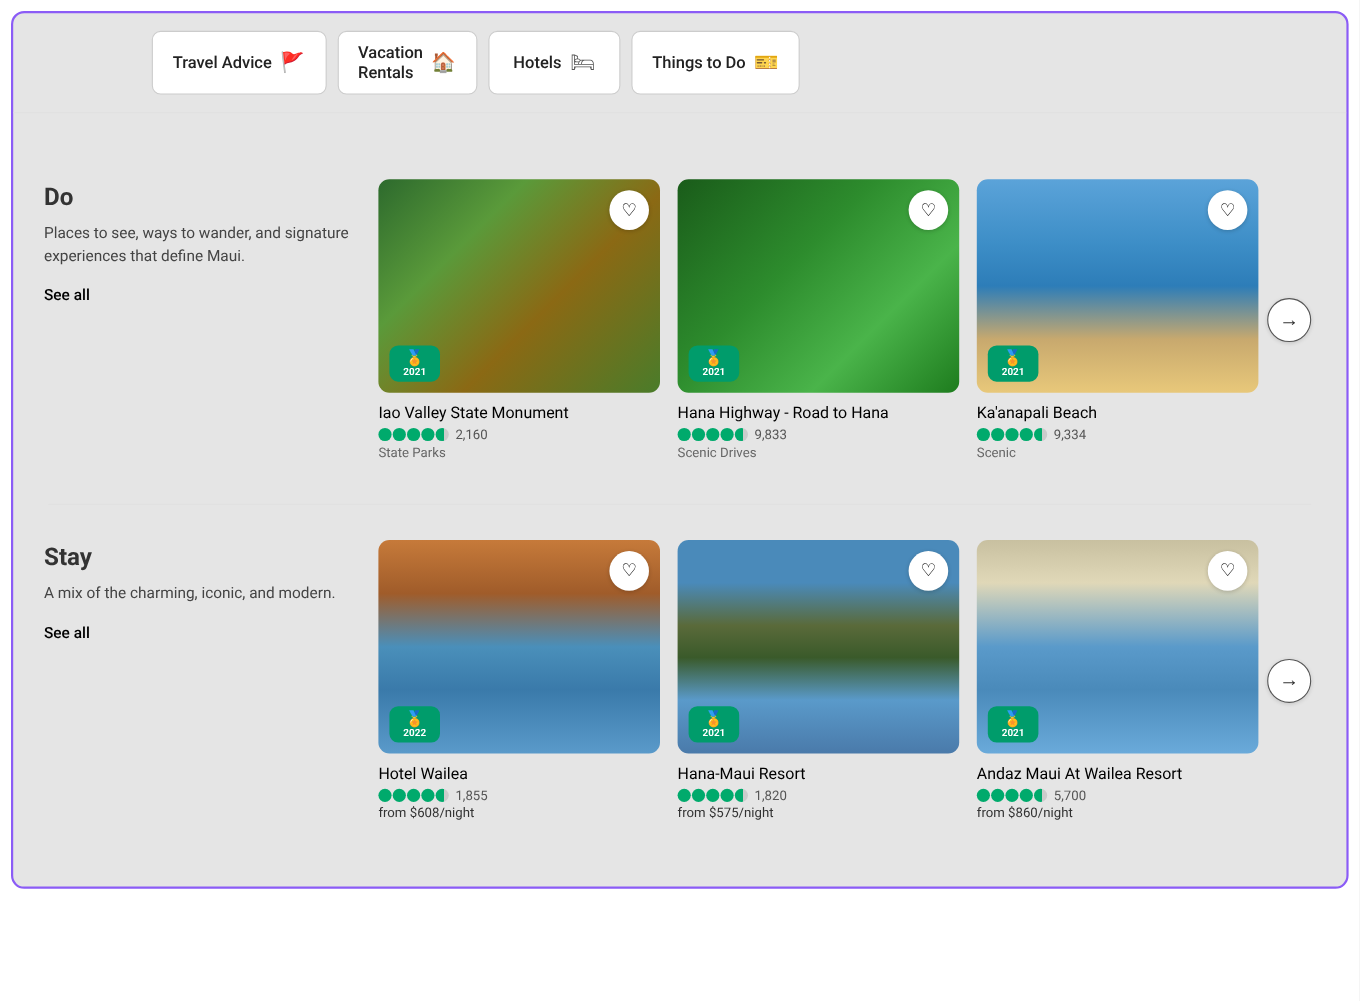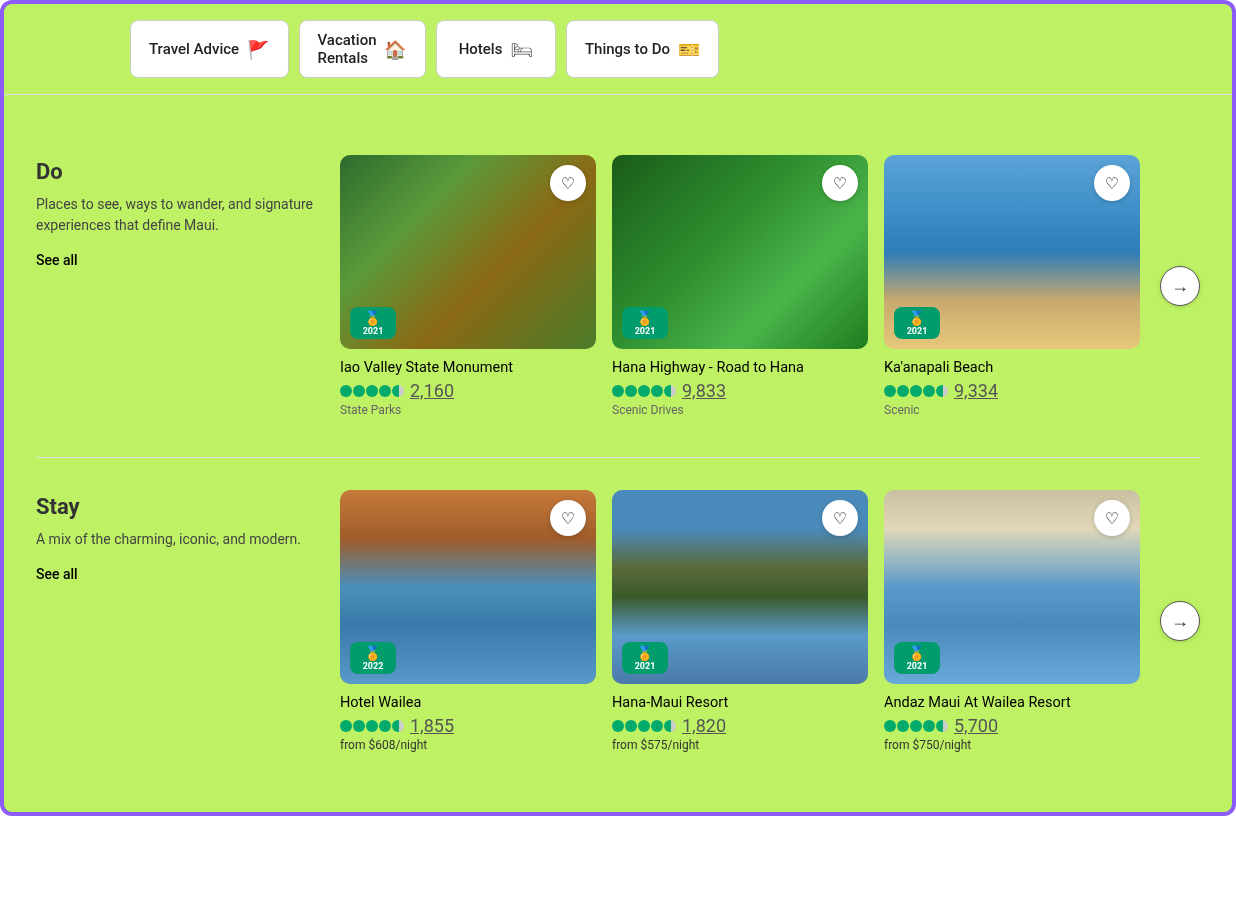--- a/index.html
+++ b/index.html
@@ -4,23 +4,24 @@
   <style>
     * { box-sizing: border-box; margin: 0; padding: 0; }
     body {
       font-family: -apple-system, BlinkMacSystemFont, 'Segoe UI', Roboto, sans-serif;
       background: #fff;
       color: #333;
       width: 1236px;
       min-height: 910px;
     }
     .outer {
-      background: #bef264;
+      background: #e5e5e5;
       border-radius: 12px;
-      border: 4px solid #8b5cf6;
+      border: 2px solid #8b5cf6;
+      margin: 10px;
       padding: 0;
       overflow: hidden;
     }
 
     
     .header {
       display: flex;
       align-items: center;
       padding: 16px 24px;
       gap: 12px;
@@ -187,23 +188,22 @@
       width: 12px;
       height: 12px;
       border-radius: 50%;
       background: #00aa6c;
       display: inline-block;
     }
     .star.half {
       background: linear-gradient(to right, #00aa6c 60%, #ccc 60%);
     }
     .review-count {
-      font-size: 18px;
+      font-size: 12px;
       color: #555;
-      text-decoration: underline;
     }
     .card-category {
       font-size: 12px;
       color: #666;
     }
     .card-price {
       font-size: 12px;
       color: #333;
       margin-top: 2px;
     }
@@ -429,21 +429,21 @@
         <div class="stars">
                     <span class="star"></span>
                     <span class="star"></span>
                     <span class="star"></span>
                     <span class="star"></span>
                     <span class="star half"></span>
                   </div>
         <span class="review-count">5,700</span>
       </div>
 
-      <div class="card-price">from $750/night</div>
+      <div class="card-price">from $860/night</div>
     </div>
             </div>
             <div class="nav-arrow">→</div>
           </div>
         </div>
       </div>
   </div>
 </div>
 
 </body></html>

